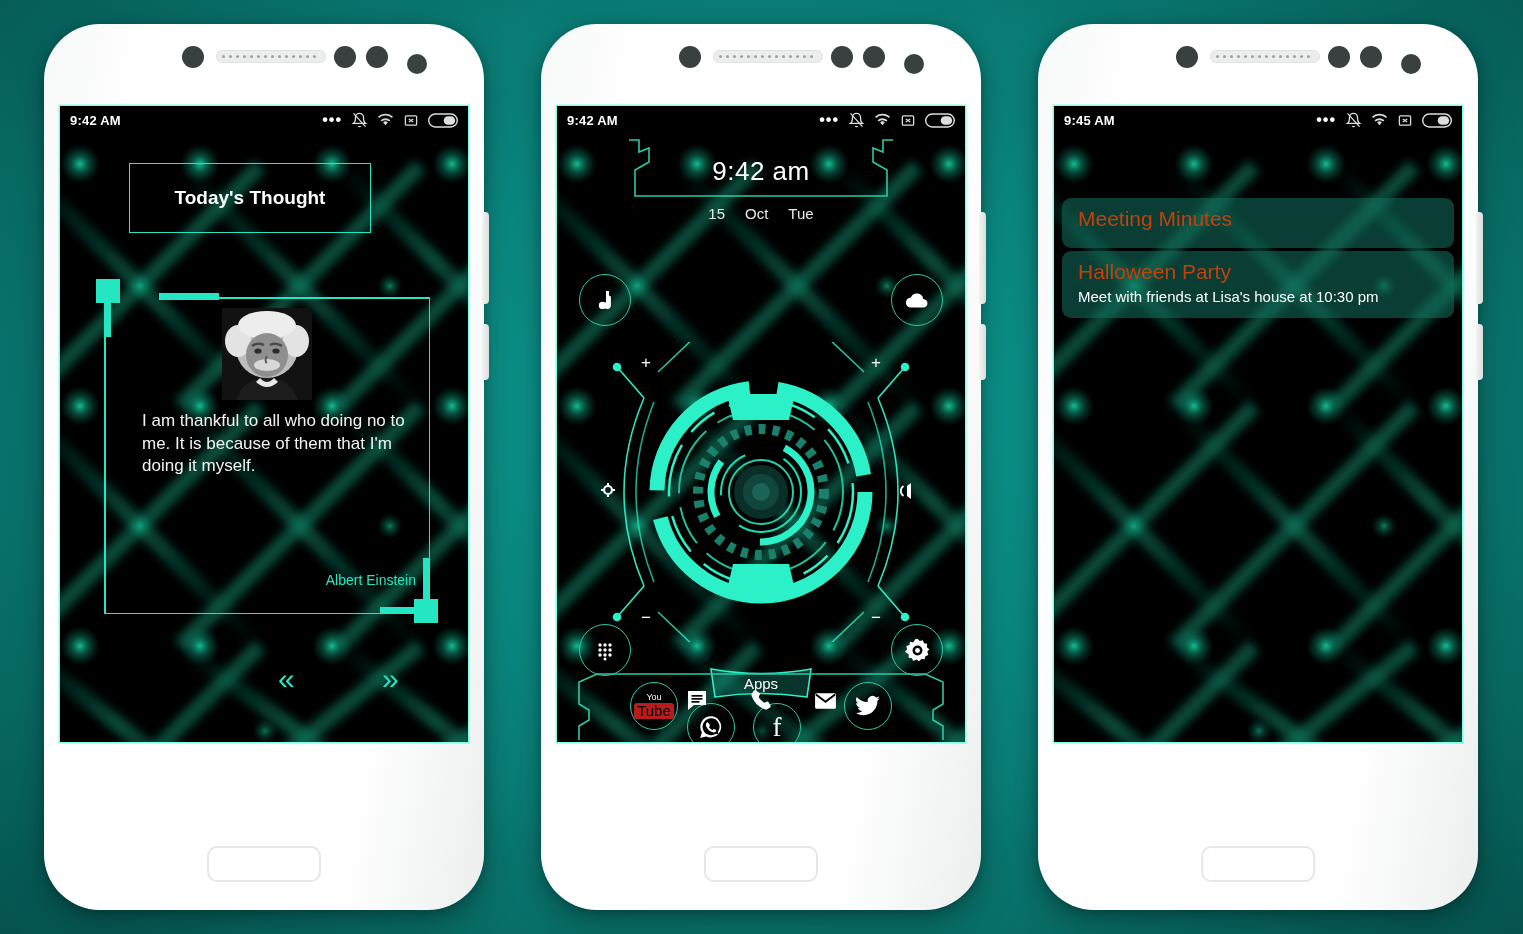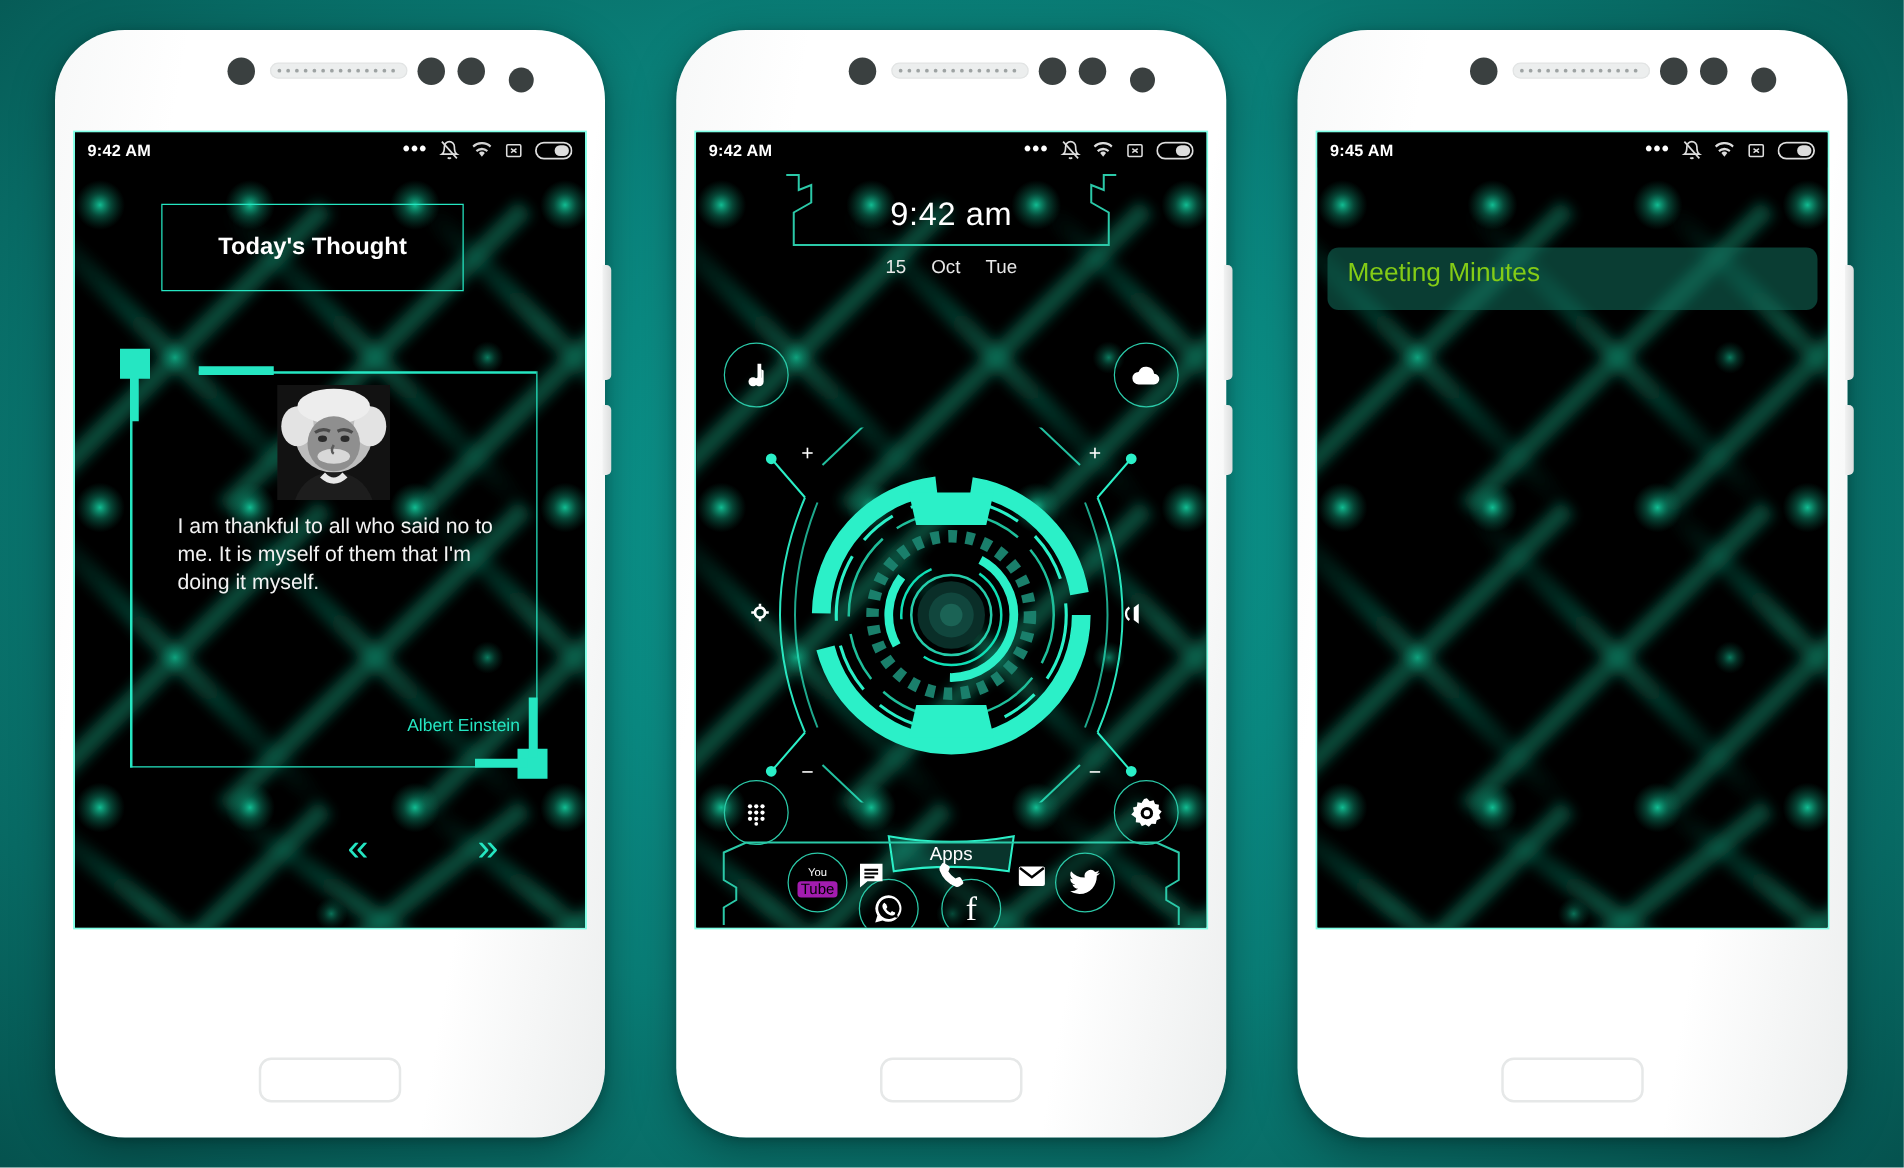--- a/index.html
+++ b/index.html
@@ -208,21 +208,21 @@
     padding: 0 18px;
   }
   .notes-title { color: #fff; font-size: 26px; font-weight: bold; }
   .note-list { position: absolute; top: 92px; left: 8px; right: 8px; z-index: 8; }
   .note-item {
     background: rgba(18,112,92,0.55);
     border-radius: 9px;
     padding: 9px 16px 13px 16px;
     margin-bottom: 3px;
   }
-  .note-title { color: #84cc16; font-size: 21px; margin-bottom: 4px; }
+  .note-title { color: #c2410c; font-size: 21px; margin-bottom: 4px; }
   .note-sub { color: #ffffff; font-size: 15px; white-space: nowrap; overflow: hidden; text-overflow: ellipsis; }
 </style>
 </head>
 <body>
 
 <svg width="0" height="0" style="position:absolute" aria-hidden="true">
   <defs>
     <radialGradient id="nodeGlow">
       <stop offset="0%" stop-color="#12c79a" stop-opacity="0.95"></stop>
       <stop offset="45%" stop-color="#0e9c79" stop-opacity="0.45"></stop>
@@ -374,21 +374,21 @@
           <ellipse cx="54" cy="43" rx="3.6" ry="2.6" fill="#2b2b2b"></ellipse>
           <path d="M30 38 q6 -4 12 -1" stroke="#4a4a4a" stroke-width="2.5" fill="none"></path>
           <path d="M48 37 q6 -3 12 1" stroke="#4a4a4a" stroke-width="2.5" fill="none"></path>
           <ellipse cx="45" cy="57" rx="13" ry="6" fill="#d8d8d8"></ellipse>
           <path d="M45 48 q-3 5 0 7" stroke="#5a5a5a" stroke-width="2" fill="none"></path>
           <path d="M14 92 q8 -22 31 -22 q23 0 31 22 z" fill="#1d1d1d"></path>
           <path d="M38 70 q7 8 14 0 l4 4 q-11 10 -22 0 z" fill="#e8e8e8"></path>
         </svg>
       </div>
 
-      <div class="quote-text">I am thankful to all who said no to me. It is myself of them that I'm doing it myself.</div>
+      <div class="quote-text">I am thankful to all who doing no to me. It is because of them that I'm doing it myself.</div>
       <div class="quote-author">Albert Einstein</div>
     </div>
 
     <div class="chev prev">«</div>
     <div class="chev next">»</div>
 
   </div>
 
   <div class="home-btn"></div>
 </div>
@@ -558,21 +558,21 @@
     <div class="apps-tab">
       <svg viewBox="0 0 108 34" fill="rgba(25,150,125,0.35)" stroke="#2bf0c8" stroke-width="1.6">
         <path d="M4 3 Q54 12 104 3 L100 31 Q54 24 8 31 Z"></path>
         </svg>
       <span>Apps</span>
     </div>
 
     <div class="app-ic ai-yt">
       <div style="text-align:center;line-height:1.05">
         <div style="color:#fff;font-size:9px">You</div>
-        <div style="background:#a21caf;color:#000;font-size:12px;border-radius:3px;padding:0 3px;margin-top:1px">Tube</div>
+        <div style="background:#b91c1c;color:#000;font-size:15px;border-radius:3px;padding:0 3px;margin-top:1px">Tube</div>
       </div>
     </div>
     <div class="app-ic ai-wa">
       <svg width="26" height="26" viewBox="0 0 24 24" fill="#fff">
         <path d="M12 2a9.8 9.8 0 00-8.4 14.9L2 22.2l5.5-1.5A9.8 9.8 0 1012 2zm0 2a7.8 7.8 0 016.6 12l-.4.5.7 2.3-2.4-.6-.5.3A7.8 7.8 0 1112 4z"></path>
         <path d="M9 7.6c-.3 0-.7.1-.9.5-.3.4-.8 1-.8 2.1s.8 2.3 1 2.5c.1.2 1.6 2.7 4 3.7 1.9.8 2.3.6 2.7.6.5 0 1.4-.5 1.6-1.1.2-.6.2-1 .1-1.1l-.8-.4c-.2-.1-1-.5-1.2-.6-.2-.1-.3-.1-.5.1l-.7.8c-.1.2-.3.2-.5.1a5.8 5.8 0 01-2.8-2.5c-.1-.2 0-.4.1-.5l.4-.5.2-.4v-.4c0-.1-.5-1.2-.7-1.7-.2-.4-.4-.3-.5-.3z"></path>
         </svg>
     </div>
     <div class="app-ic ai-fb">
       <span style="color:#fff;font-size:27px;font-family:'Liberation Serif',serif;line-height:1">f</span>
@@ -664,17 +664,21 @@
           <rect x="22" y="4" width="16" height="12" rx="6" fill="#ddd"></rect>
           </svg>
       </span>
     </div>
 
 
     <div class="note-list">
       <div class="note-item">
         <div class="note-title">Meeting Minutes</div>
       </div>
+      <div class="note-item">
+        <div class="note-title">Halloween Party</div>
+        <div class="note-sub">Meet with friends at Lisa's house at 10:30 pm</div>
+      </div>
     </div>
   </div>
 
   <div class="home-btn"></div>
 </div>
 
 </body></html>

